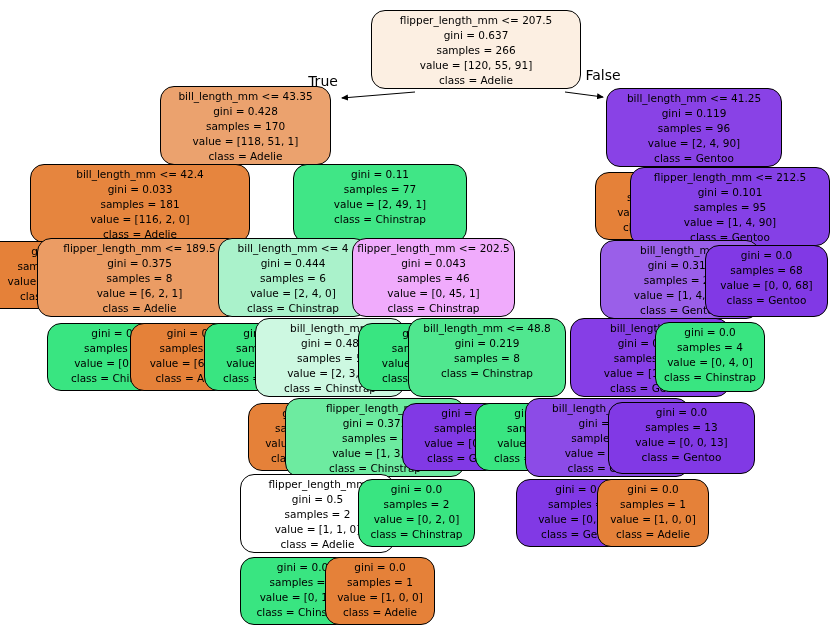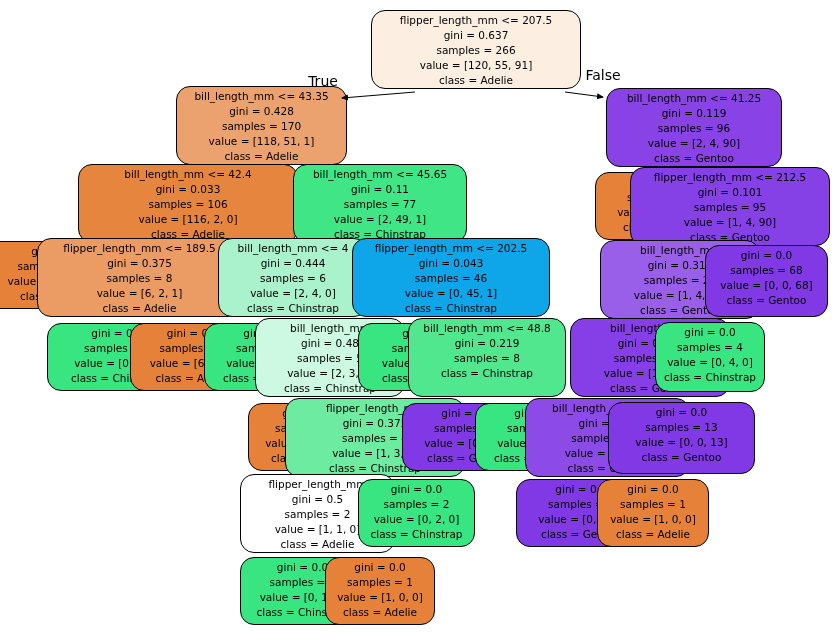--- a/index.html
+++ b/index.html
@@ -39,31 +39,31 @@
 
 <div id="canvas">
   <div id="nodes-layer">
       <div class="node" style="left: 371px; top: 10px; width: 210px; height: 79px; background: rgb(252, 239, 226);">
         <span class="line">flipper_length_mm &lt;= 207.5</span>
         <span class="line">gini = 0.637</span>
         <span class="line">samples = 266</span>
         <span class="line">value = [120, 55, 91]</span>
         <span class="line">class = Adelie</span>
       </div>
-      <div class="node" style="left: 160px; top: 86px; width: 171px; height: 79px; background: rgb(235, 162, 110); margin-left: 16px;">
+      <div class="node" style="left: 160px; top: 86px; width: 171px; height: 79px; background: rgb(235, 162, 110);">
         <span class="line">bill_length_mm &lt;= 43.35</span>
         <span class="line">gini = 0.428</span>
         <span class="line">samples = 170</span>
         <span class="line">value = [118, 51, 1]</span>
         <span class="line">class = Adelie</span>
       </div>
-      <div class="node" style="left: 30px; top: 164px; width: 220px; height: 79px; background: rgb(230, 133, 62); margin-left: 48px;">
+      <div class="node" style="left: 30px; top: 164px; width: 220px; height: 79px; background: rgb(230, 133, 62);">
         <span class="line">bill_length_mm &lt;= 42.4</span>
         <span class="line">gini = 0.033</span>
-        <span class="line">samples = 106</span>
+        <span class="line">samples = 181</span>
         <span class="line">value = [116, 2, 0]</span>
         <span class="line">class = Adelie</span>
       </div>
       <div class="node" style="left: -32px; top: 241px; width: 178px; height: 68px; background: rgb(229, 129, 57);">
         <span class="line">gini = 0.0</span>
         <span class="line">samples = 110</span>
         <span class="line">value = [110, 0, 0]</span>
         <span class="line">class = Adelie</span>
       </div>
       <div class="node" style="left: 37px; top: 238px; width: 205px; height: 79px; background: rgb(235, 156, 100);">
@@ -79,21 +79,20 @@
         <span class="line">value = [0, 2, 0]</span>
         <span class="line">class = Chinstrap</span>
       </div>
       <div class="node" style="left: 130px; top: 323px; width: 125px; height: 68px; background: rgb(229, 129, 57);">
         <span class="line">gini = 0.0</span>
         <span class="line">samples = 6</span>
         <span class="line">value = [6, 0, 0]</span>
         <span class="line">class = Adelie</span>
       </div>
       <div class="node" style="left: 293px; top: 164px; width: 174px; height: 79px; background: rgb(64, 230, 134);">
-        <span class="line">bill_length_mm &lt;= 45.65</span>
         <span class="line">gini = 0.11</span>
         <span class="line">samples = 77</span>
         <span class="line">value = [2, 49, 1]</span>
         <span class="line">class = Chinstrap</span>
       </div>
       <div class="node" style="left: 218px; top: 238px; width: 150px; height: 79px; background: rgb(170, 242, 203);">
         <span class="line">bill_length_mm &lt;= 4</span>
         <span class="line">gini = 0.444</span>
         <span class="line">samples = 6</span>
         <span class="line">value = [2, 4, 0]</span>
@@ -143,21 +142,21 @@
         <span class="line">samples = 1</span>
         <span class="line">value = [1, 0, 0]</span>
         <span class="line">class = Adelie</span>
       </div>
       <div class="node" style="left: 358px; top: 479px; width: 117px; height: 68px; background: rgb(57, 229, 129);">
         <span class="line">gini = 0.0</span>
         <span class="line">samples = 2</span>
         <span class="line">value = [0, 2, 0]</span>
         <span class="line">class = Chinstrap</span>
       </div>
-      <div class="node" style="left: 352px; top: 238px; width: 198px; height: 79px; background: #0ea5e9;">
+      <div class="node" style="left: 352px; top: 238px; width: 163px; height: 79px; background: #f0abfc;">
         <span class="line">flipper_length_mm &lt;= 202.5</span>
         <span class="line">gini = 0.043</span>
         <span class="line">samples = 46</span>
         <span class="line">value = [0, 45, 1]</span>
         <span class="line">class = Chinstrap</span>
       </div>
       <div class="node" style="left: 358px; top: 323px; width: 140px; height: 68px; background: rgb(57, 229, 129);">
         <span class="line">gini = 0.0</span>
         <span class="line">samples = 38</span>
         <span class="line">value = [0, 38, 0]</span>

